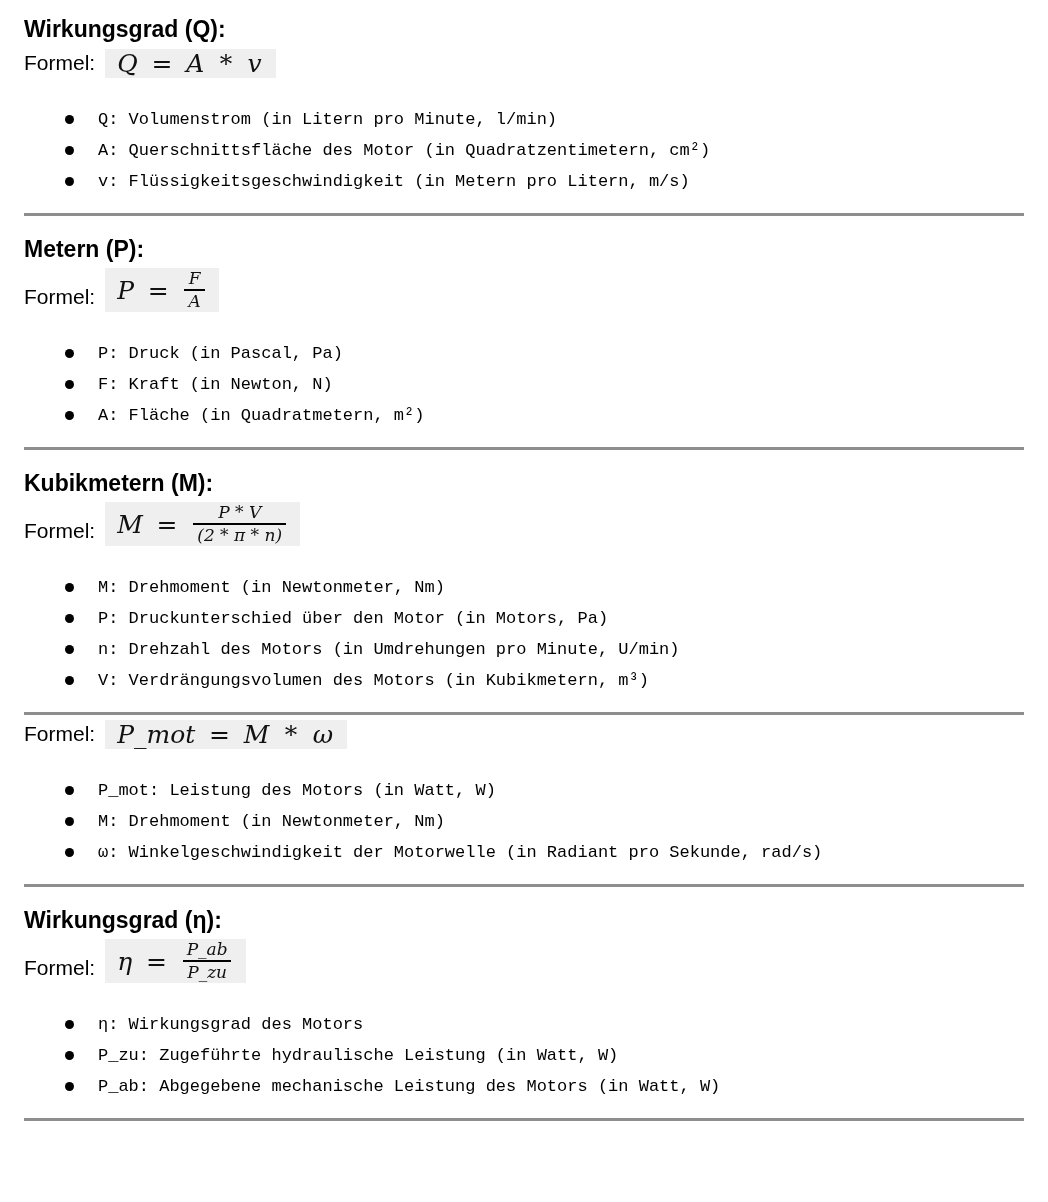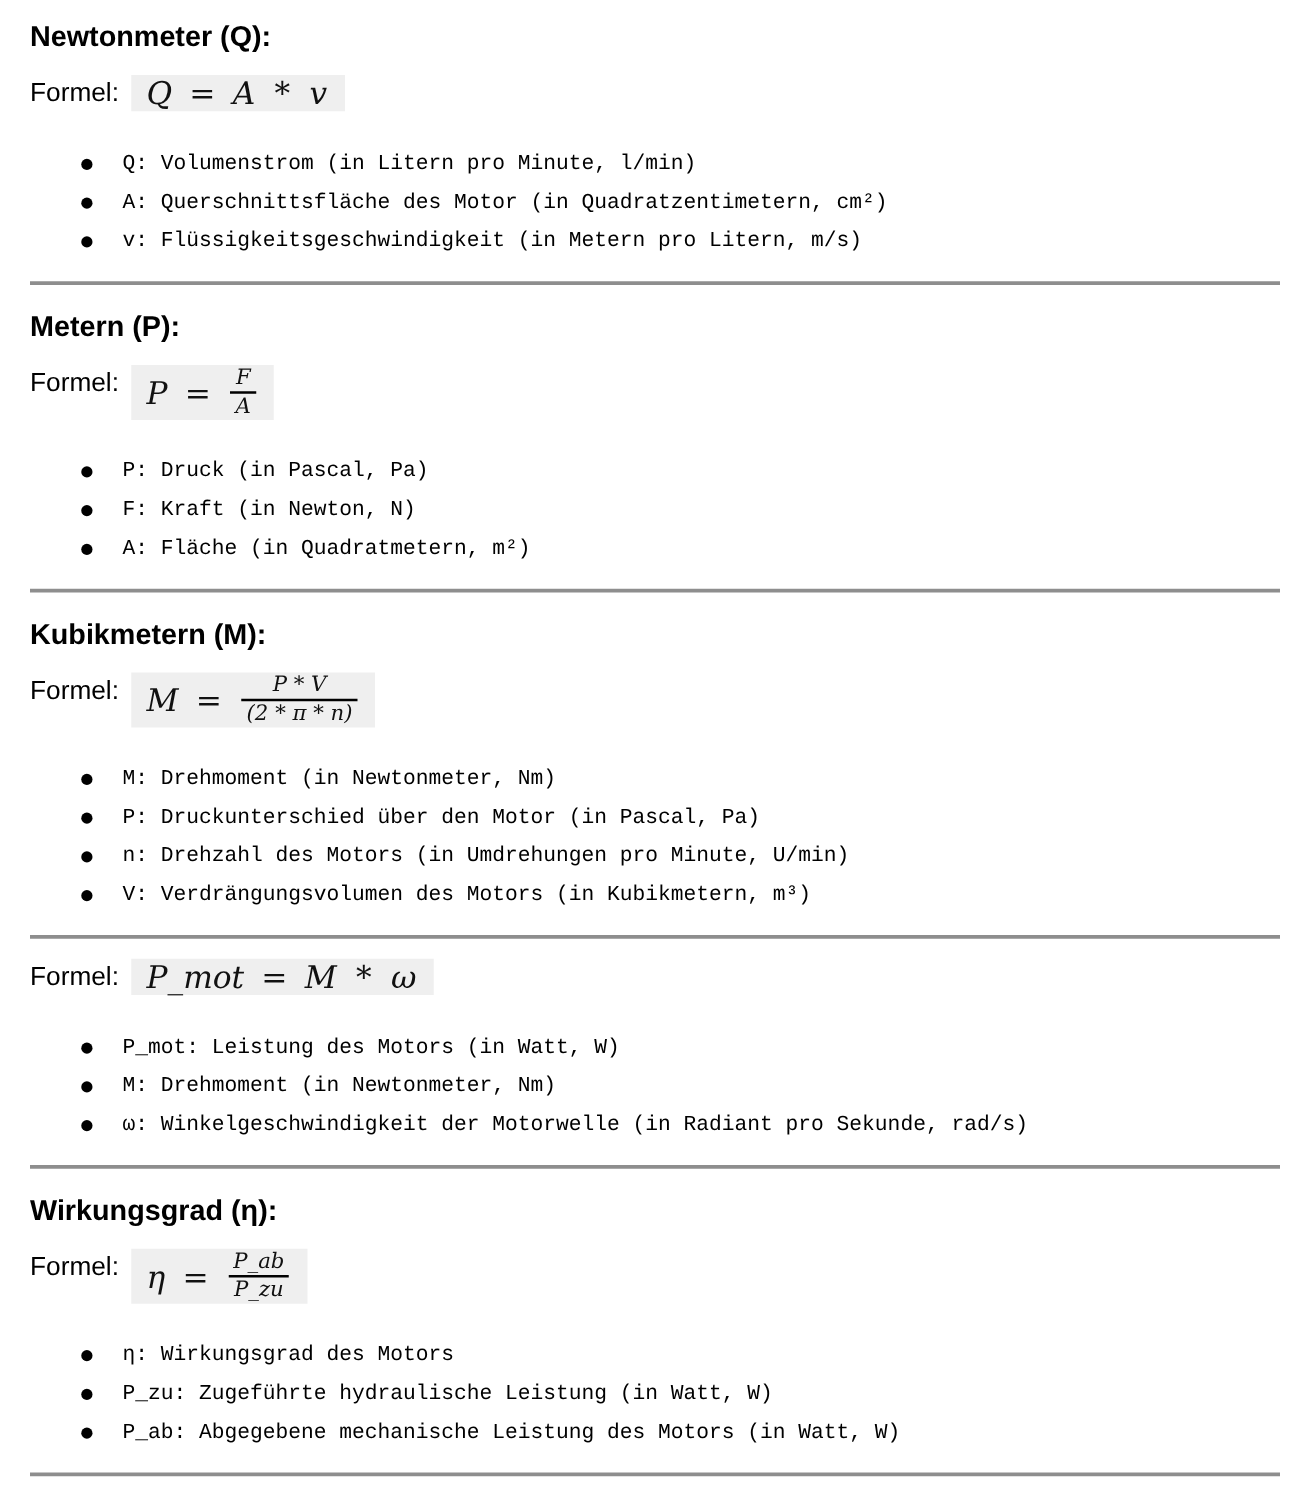--- a/index.html
+++ b/index.html
@@ -22,23 +22,23 @@
   .sec h2 {
     margin: 18px 0 0 0;
     font-size: 23px;
     line-height: 30px;
     font-weight: 700;
     color: #000000;
   }
   .sec:first-of-type h2 { margin-top: 0; }
 
   .formel-row {
-    margin-top: 16px;
+    margin-top: 4px;
     display: flex;
-    align-items: flex-start;
+    align-items: flex-end;
   }
   .formel-label {
     font-size: 21px;
     line-height: 30px;
   }
   .math-box {
     display: inline-flex;
     align-items: center;
     background: #efefef;
     margin-left: 10px;
@@ -90,21 +90,21 @@
     border: none;
     border-top: 3px solid #8e8e8e;
     margin: 16px 0 0 0;
     width: 100%;
   }
 </style>
 </head>
 <body>
 
 <section class="sec">
-  <h2>Newtonmeter (Q):</h2>
+  <h2>Wirkungsgrad (Q):</h2>
   <div class="formel-row">
     <span class="formel-label">Formel:</span>
     <span class="math-box">
       <span class="mvar">Q</span>
       <span class="meq">=</span>
       <span class="mvar">A * v</span>
     </span>
   </div>
   <ul class="bullets">
     <li>Q: Volumenstrom (in Litern pro Minute, l/min)</li>
@@ -143,21 +143,21 @@
       <span class="mvar">M</span>
       <span class="meq">=</span>
       <span class="frac">
         <span class="num">P * V</span>
         <span class="den">(2 * π * n)</span>
       </span>
     </span>
   </div>
   <ul class="bullets">
     <li>M: Drehmoment (in Newtonmeter, Nm)</li>
-    <li>P: Druckunterschied über den Motor (in Pascal, Pa)</li>
+    <li>P: Druckunterschied über den Motor (in Motors, Pa)</li>
     <li>n: Drehzahl des Motors (in Umdrehungen pro Minute, U/min)</li>
     <li>V: Verdrängungsvolumen des Motors (in Kubikmetern, m³)</li>
   </ul>
   <hr class="divider">
 </section>
 
 <section class="sec">
   <div class="formel-row">
     <span class="formel-label">Formel:</span>
     <span class="math-box">

